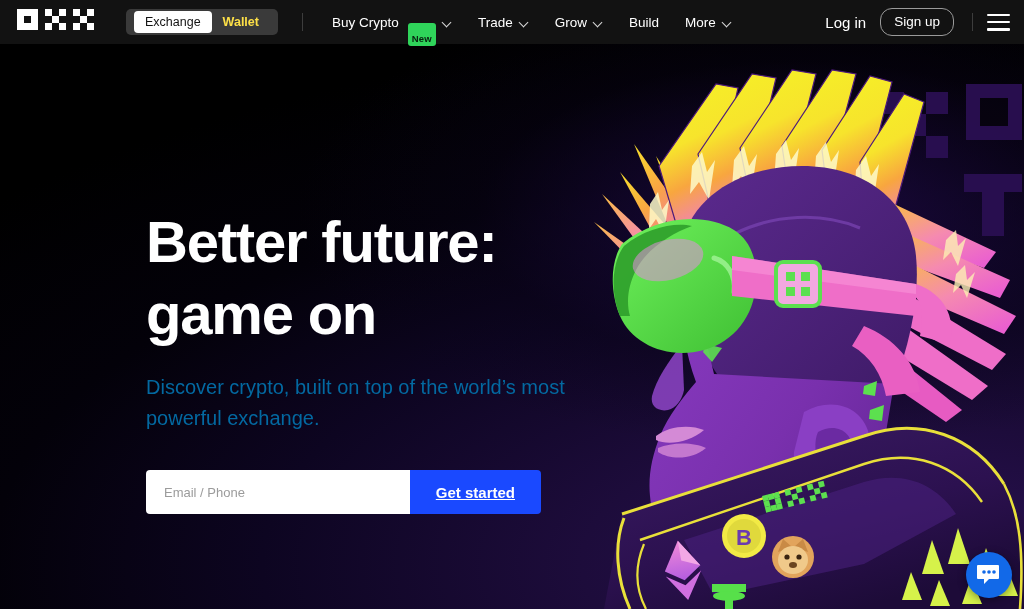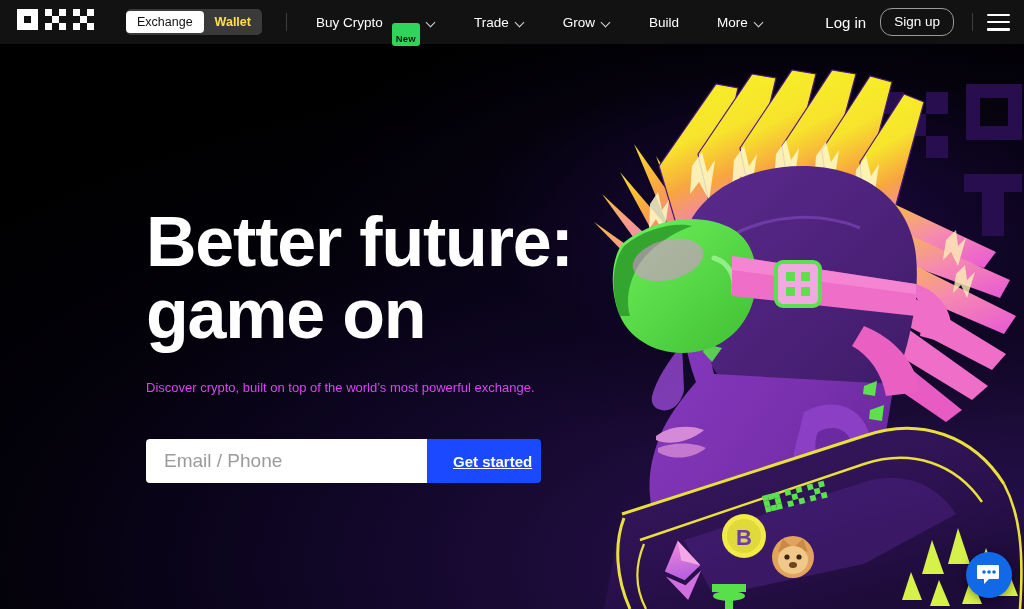--- a/index.html
+++ b/index.html
@@ -22,39 +22,39 @@
   .nav-left { display: flex; align-items: center; height: 100%; }
 
   
   .okx-logo { margin-left: 17px; display: block; }
 
   .seg-wrap {
     margin-left: 21px;
     display: flex; align-items: center;
     background: #3a3a3a;
     border-radius: 5px;
-    padding: 0;
+    padding: 8px;
     height: 26px;
   }
   .seg {
     font-size: 12.5px; line-height: 22px;
     padding: 0 11px; height: 22px;
     border-radius: 4px;
     color: #fde047; cursor: pointer;
     white-space: nowrap;
     font-weight: bold;
   }
   .seg.active { background: #fff; color: #121212; font-weight: 400; }
 
   .nav-divider {
     width: 1px; height: 18px; background: #3d3d3d;
     margin: 0 16px 0 24px;
   }
 
-  .nav-links { display: flex; gap: 12px; }
+  .nav-links { display: flex; gap: 0px; }
   .nav-item {
     display: flex; align-items: center; gap: 5px;
     color: #ffffff; font-size: 13.5px;
     padding: 0 13px; height: 44px; cursor: pointer;
     white-space: nowrap;
   }
   .badge-new {
     background: #2fd45a; color: #07210f;
     font-size: 9.5px; font-weight: bold;
     border-radius: 3px; padding: 10px 4px 2px 4px;
@@ -92,38 +92,38 @@
       #000;
   }
   .hero-bg2{
     position:absolute; inset:0;
     background: radial-gradient(70% 60% at 78% 30%, rgba(30,10,70,.85) 0%, rgba(10,4,26,.35) 45%, rgba(0,0,0,0) 70%);
   }
 
   .hero-copy { position:absolute; left:146px; top:162px; width:470px; z-index:20;}
   .headline {
     color:#fff; font-weight:bold;
-    font-size:70px; line-height:72px;
+    font-size:58px; line-height:72px;
     letter-spacing:-1.2px;
   }
   .subhead {
-    color:#d946ef; font-size:13px; line-height:31px;
+    color:#0369a1; font-size:20px; line-height:31px;
     margin-top:22px; width:430px; font-weight:400;
   }
   .cta-row {
     margin-top:36px; display:flex; align-items:stretch;
     width:395px; height:44px;
     border-radius:4px; overflow:hidden;
     box-shadow: 0 0 0 0 rgba(0,0,0,0);
   }
   .cta-input {
     flex:1; border:none; outline:none;
     background:#fff; color:#111;
     font-family:"Liberation Sans", sans-serif;
-    font-size:19px; padding:0 18px;
+    font-size:13px; padding:0 18px;
   }
   .cta-input::placeholder{ color:#9b9b9b; }
   .cta-btn {
     background:#1a49ff; color:#fff;
     border:none; outline:none; cursor:pointer;
     font-family:"Liberation Sans", sans-serif;
     font-size:15px; font-weight:bold;
     padding:0 26px; white-space:nowrap;text-decoration:underline;
   }
 

